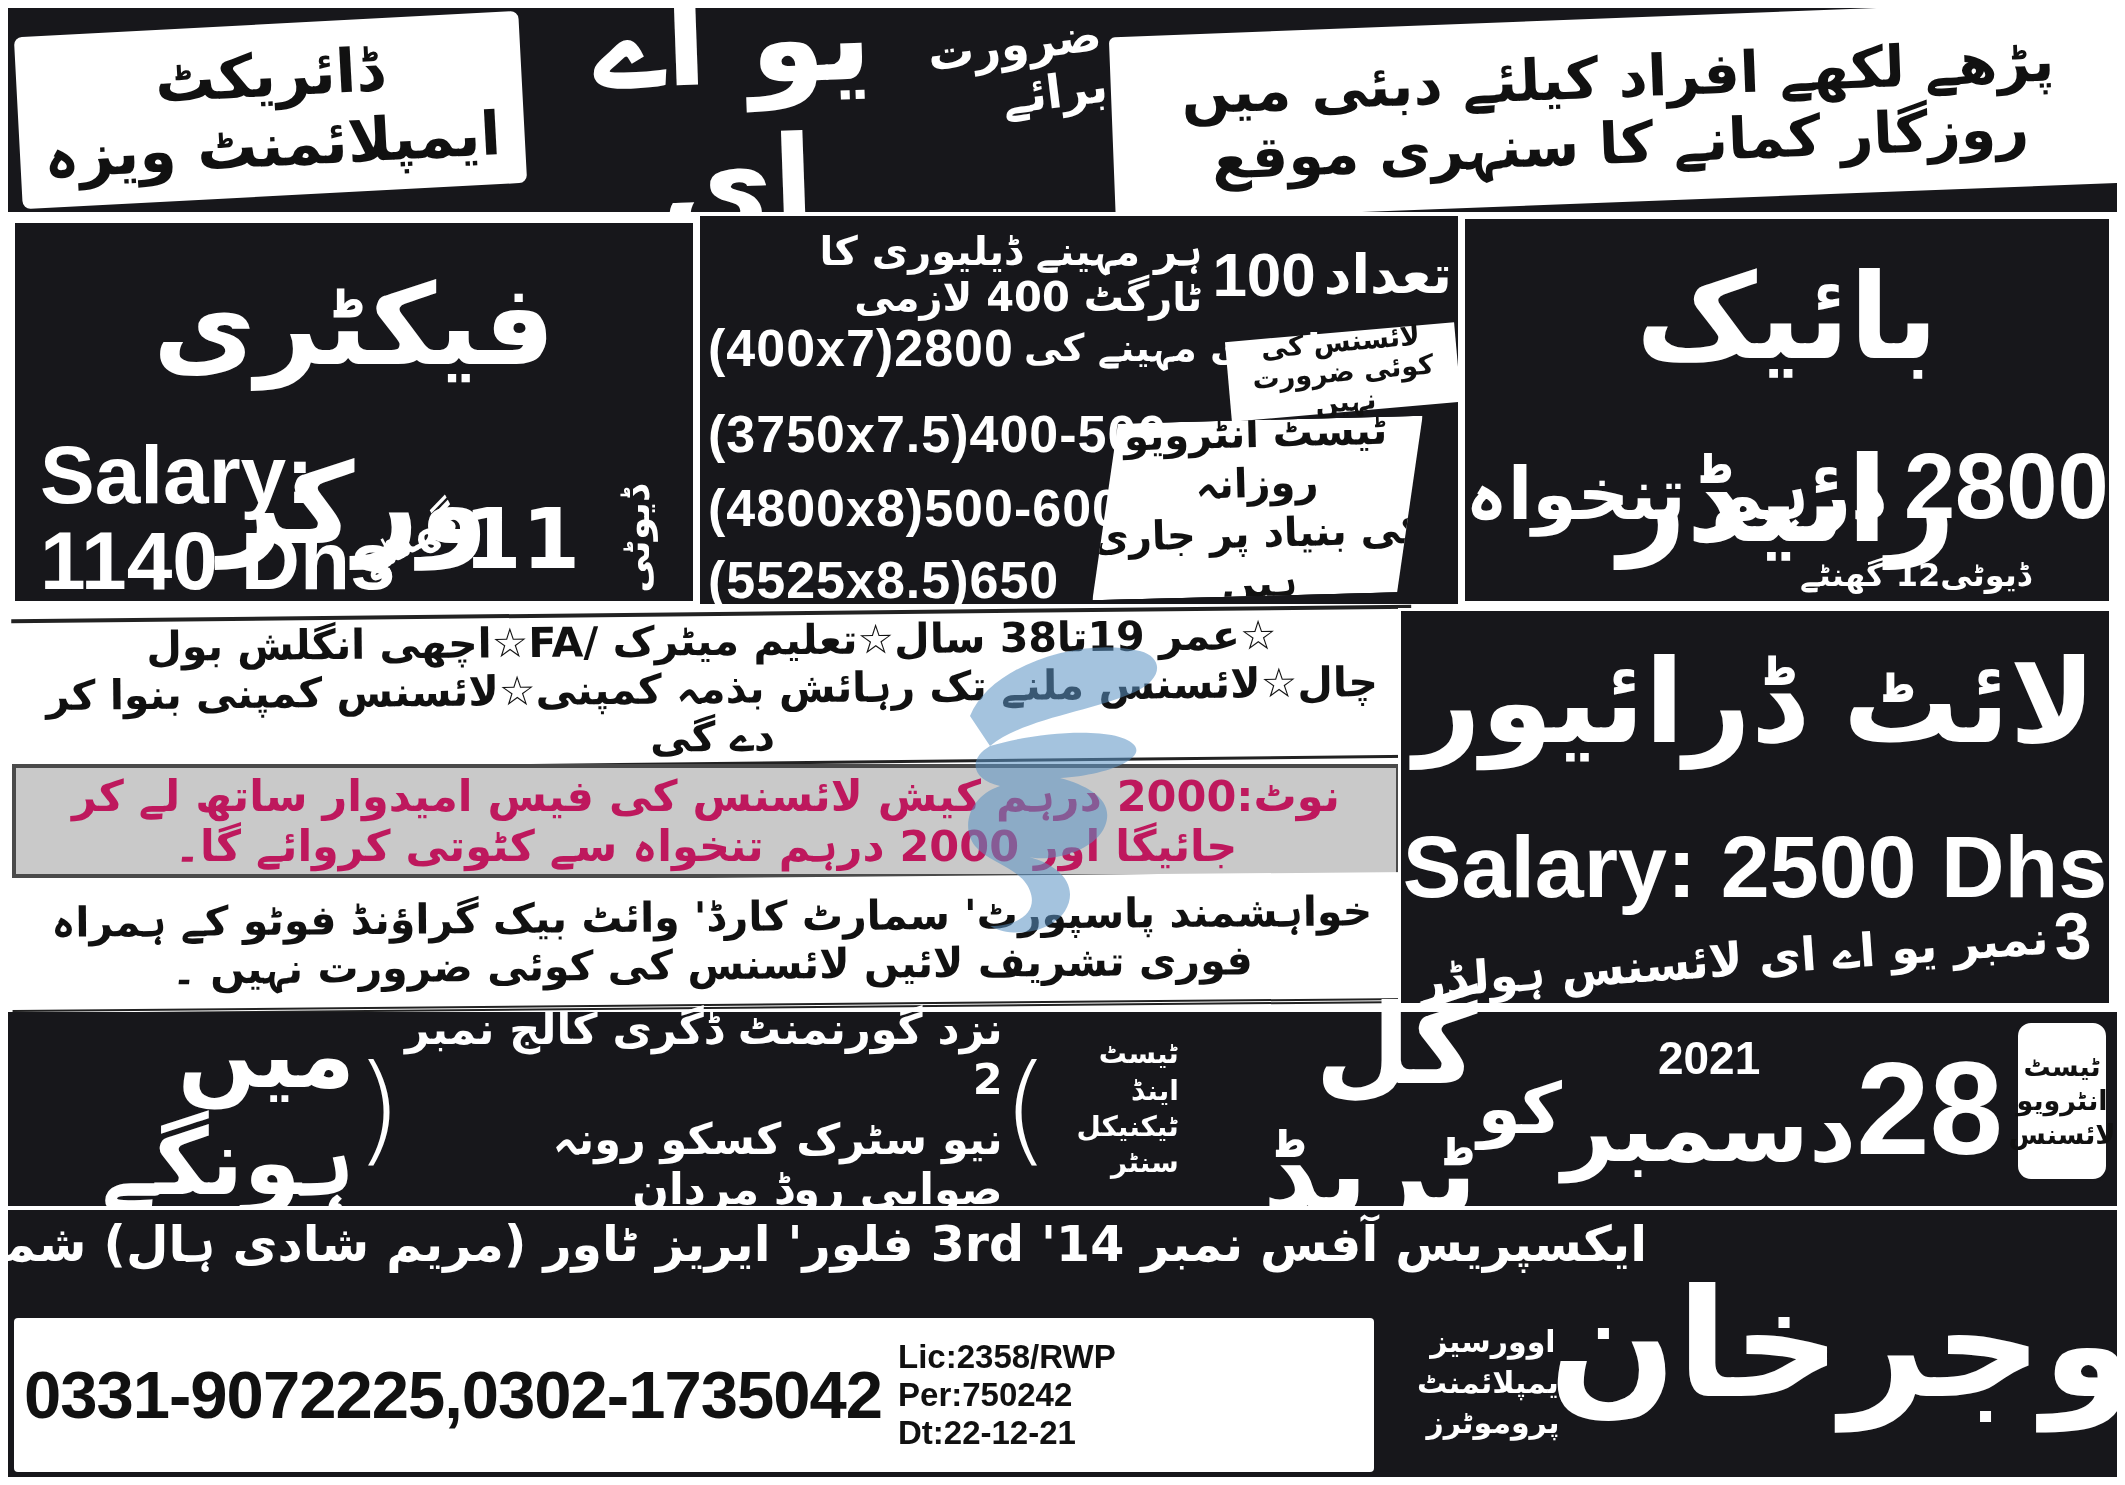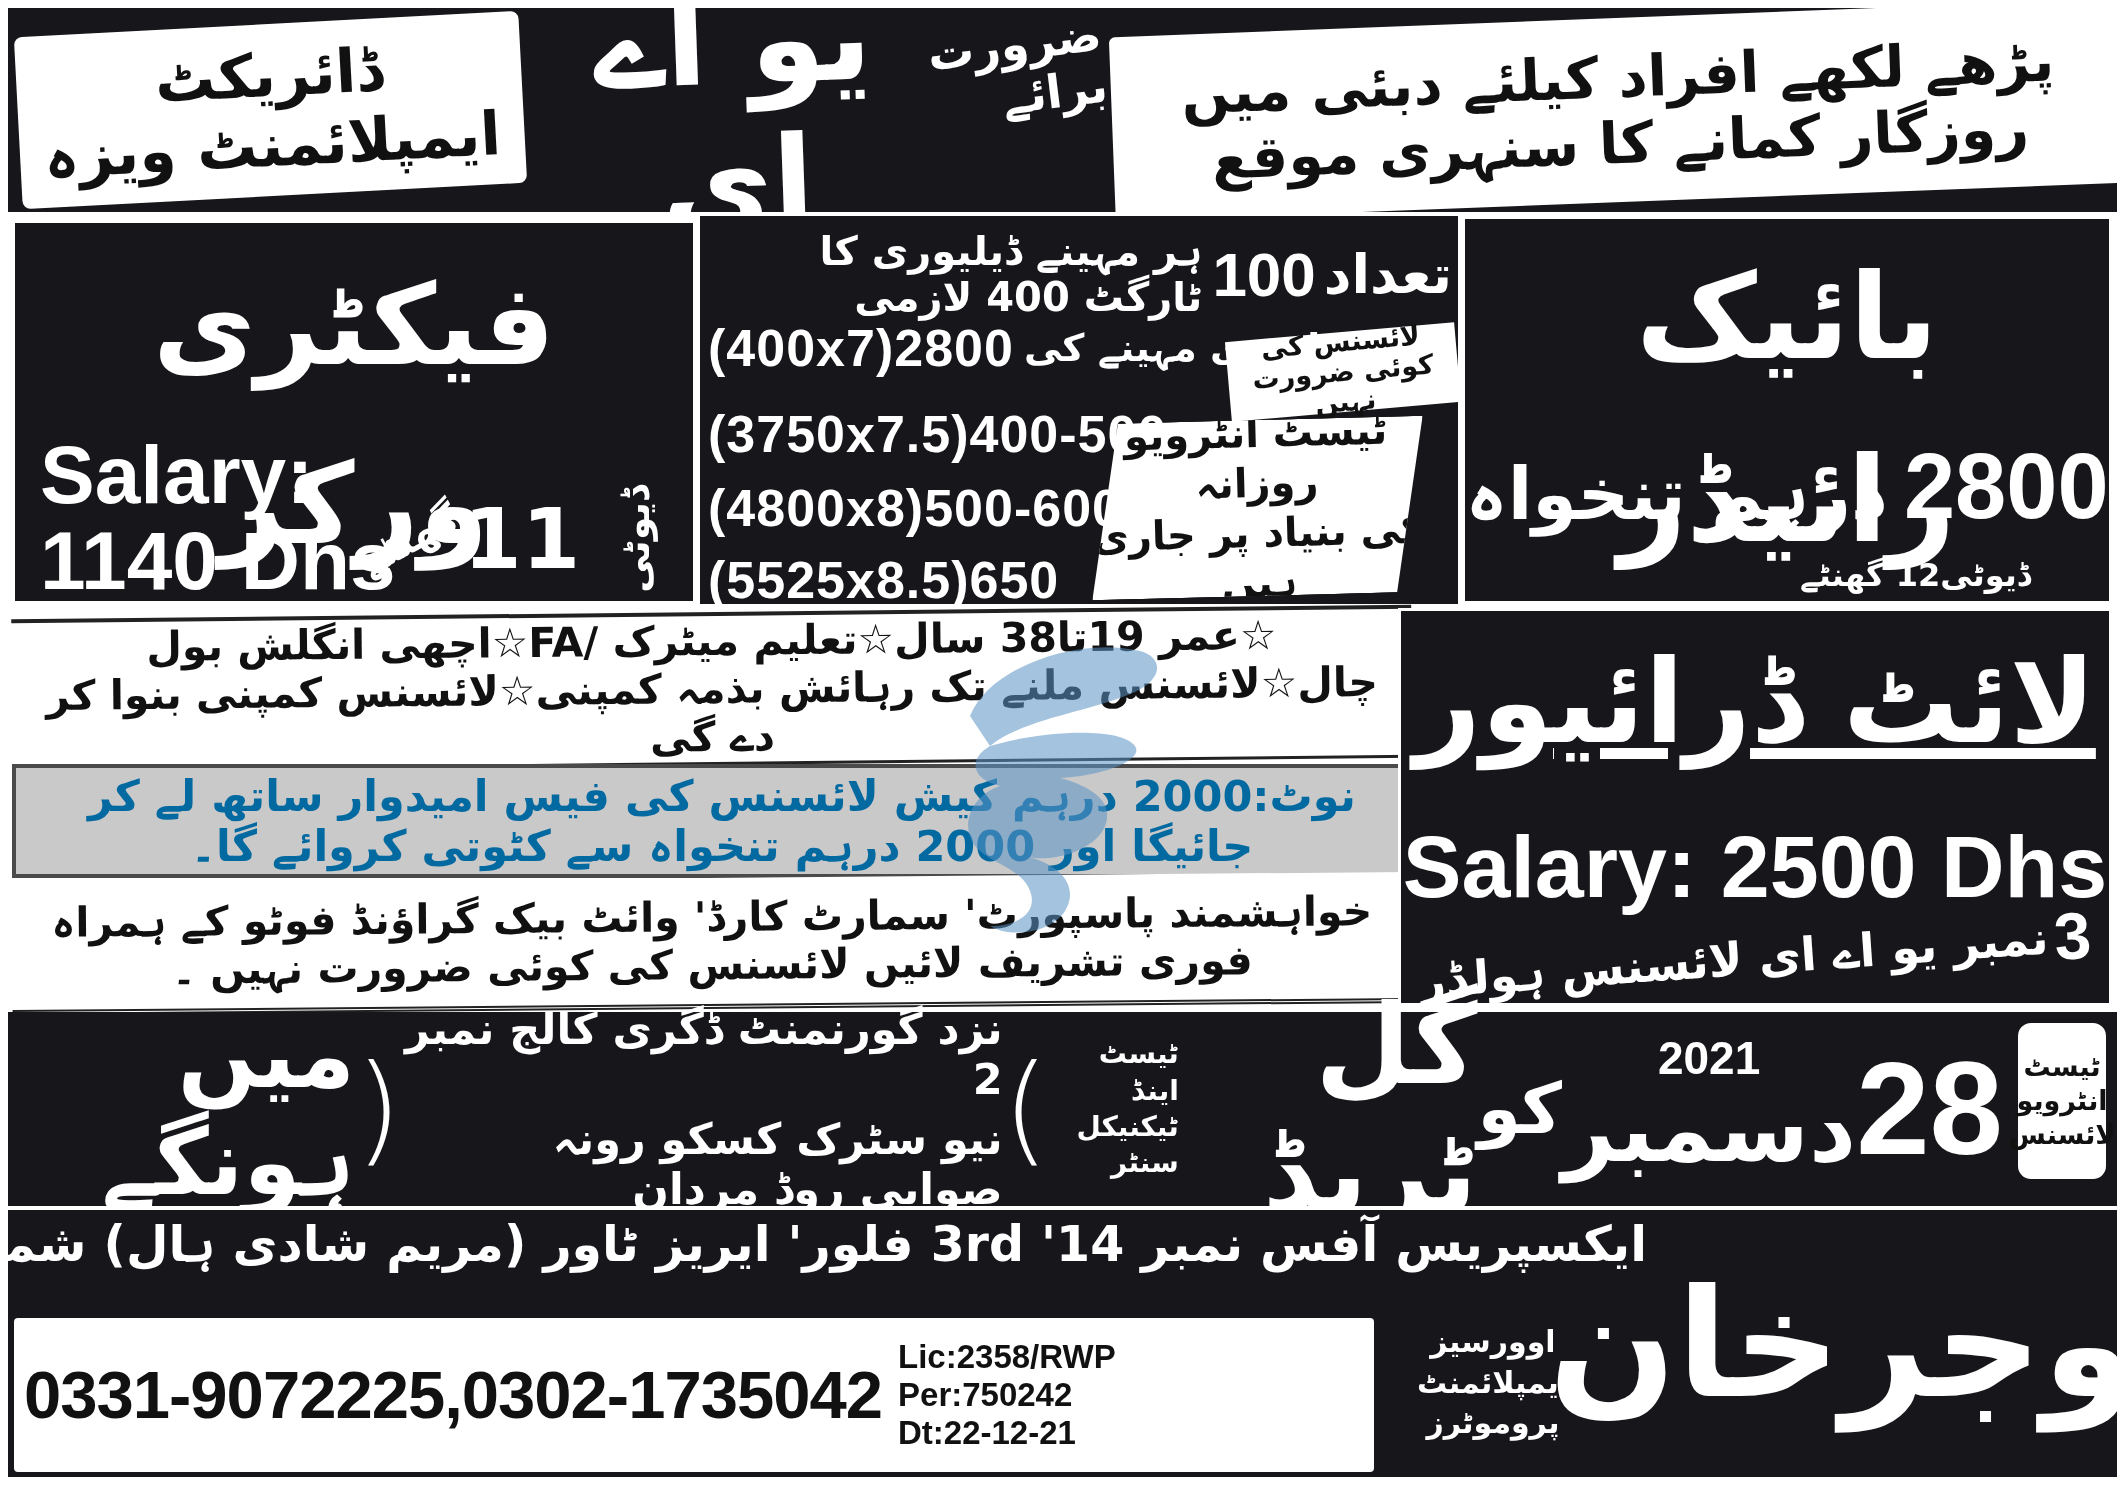--- a/index.html
+++ b/index.html
@@ -50,26 +50,26 @@
     font-size:118px;font-weight:bold;line-height:1.55;}
   .bike-salary{position:absolute;left:0;top:218px;width:100%;display:flex;direction:rtl;
     align-items:center;justify-content:center;gap:16px;}
   .bike-salary .num{font-size:92px;font-weight:bold;font-family:"Liberation Sans",sans-serif;}
   .bike-salary .wrd{font-size:72px;font-weight:bold;margin-top:15px;}
   .bike-duty{position:absolute;left:52%;bottom:10px;font-size:32px;font-weight:bold;}
   
   .req1{left:12px;top:612px;width:1380px;height:146px;border-top:4px solid #222;border-bottom:3px solid #222;
     font-size:41px;font-weight:bold;transform:rotate(-0.6deg);padding:0 10px;}
   .reqnote{position:absolute;left:12px;top:764px;width:1380px;height:106px;background:#c9c9c9;
-    border:4px solid #4a4a4a;color:#0369a1;font-size:43px;font-weight:bold;padding-left:16px;}
+    border:4px solid #4a4a4a;color:#be185d;font-size:43px;font-weight:bold;}
   .req2{left:12px;top:878px;width:1380px;height:126px;border-bottom:5px double #222;
     font-size:41px;font-weight:bold;transform:rotate(-0.5deg);padding:0 10px;}
   .ld-box{left:1398px;top:608px;width:714px;height:398px;box-shadow:inset 0 0 0 3px #fff,inset 0 0 0 6px #17171b;}
   .ld-title{position:absolute;left:0;top:4px;width:100%;text-align:center;
-    font-size:116px;font-weight:bold;line-height:1.55;text-decoration:underline;}
+    font-size:116px;font-weight:bold;line-height:1.55;}
   .ld-salary{position:absolute;left:0;top:208px;width:100%;text-align:center;
     font-size:88px;font-weight:bold;font-family:"Liberation Sans",sans-serif;}
   .ld-lic{position:absolute;left:0;top:312px;width:100%;display:flex;direction:rtl;
     align-items:center;justify-content:center;gap:6px;transform:rotate(-4deg);}
   .ld-lic .num{font-size:66px;font-weight:bold;font-family:"Liberation Sans",sans-serif;}
   .ld-lic .txt{font-size:46px;font-weight:bold;}
   
   .date-row{left:8px;top:1012px;width:2109px;height:194px;}
   .side-box{right:8px;top:8px;width:88px;height:156px;border-radius:16px;border:3px solid #17171b;
     display:flex;flex-direction:column;align-items:center;justify-content:center;

